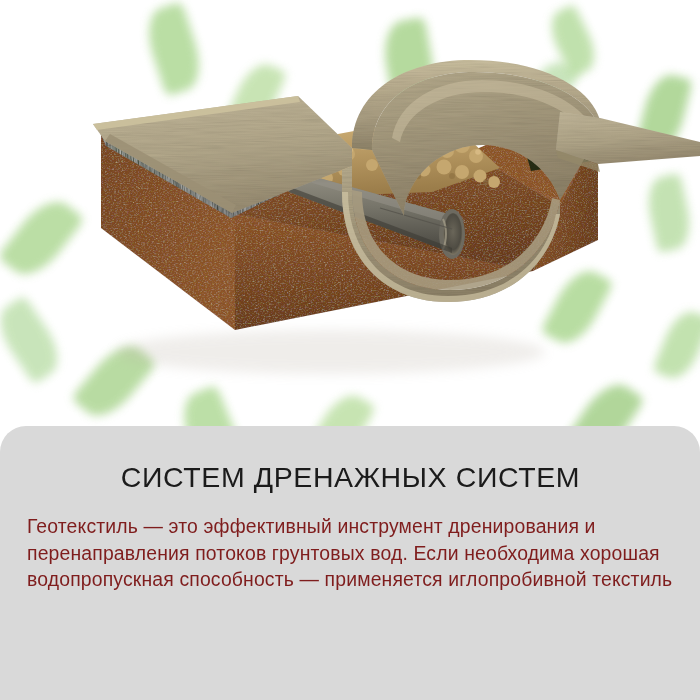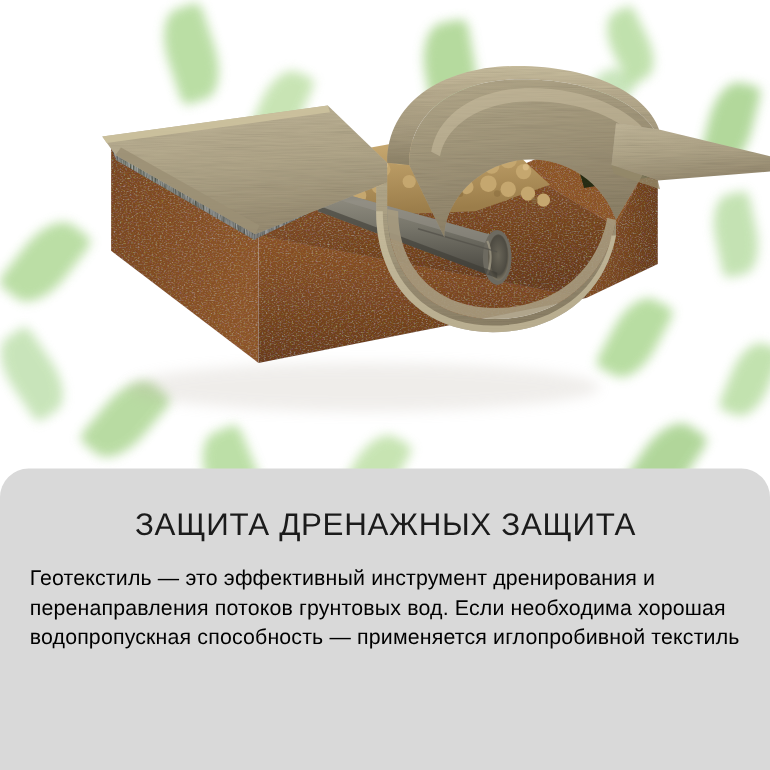--- a/index.html
+++ b/index.html
@@ -63,21 +63,21 @@
     line-height: 1.1;
     font-weight: 500;
     letter-spacing: .6px;
     color: #1b1b1b;
     font-family: "Liberation Sans", "DejaVu Sans", sans-serif;
   }
   .caption-body {
     margin: 0;
     font-size: 19.4px;
     line-height: 26.3px;
-    color: #000000;
+    color: #7f1d1d;
     letter-spacing: .15px;
     font-family: "Liberation Sans", "DejaVu Sans", sans-serif;
     max-width: 648px;
   }
 </style>
 </head>
 <body>
 
 <div class="poster">
 
@@ -327,17 +327,17 @@
         <path d="M342,192 C342,258 384,302 448,302 C508,302 550,266 560,214
                  L556,214 C546,262 506,296 448,296 C388,296 348,254 348,192 Z" fill="#d2c7a7" opacity="0.65"></path>
 
         <path d="M560,112 L600,118 L700,142 L700,156 L598,164 L556,150 Z" fill="url(#gGeoTop)" filter="url(#fWeave)"></path>
         <path d="M556,150 L598,164 L600,172 L558,158 Z" fill="#948869" opacity="0.8"></path>
       </g>
     </svg>
   </div>
 
   <section class="caption-panel">
-    <h1 class="caption-title">ЗАЩИТА ДРЕНАЖНЫХ ЗАЩИТА</h1>
+    <h1 class="caption-title">СИСТЕМ ДРЕНАЖНЫХ СИСТЕМ</h1>
     <p class="caption-body">Геотекстиль — это эффективный инструмент дренирования и перенаправления потоков грунтовых вод. Если необходима хорошая водопропускная способность — применяется иглопробивной текстиль</p>
   </section>
 
 </div>
 
 </body></html>

